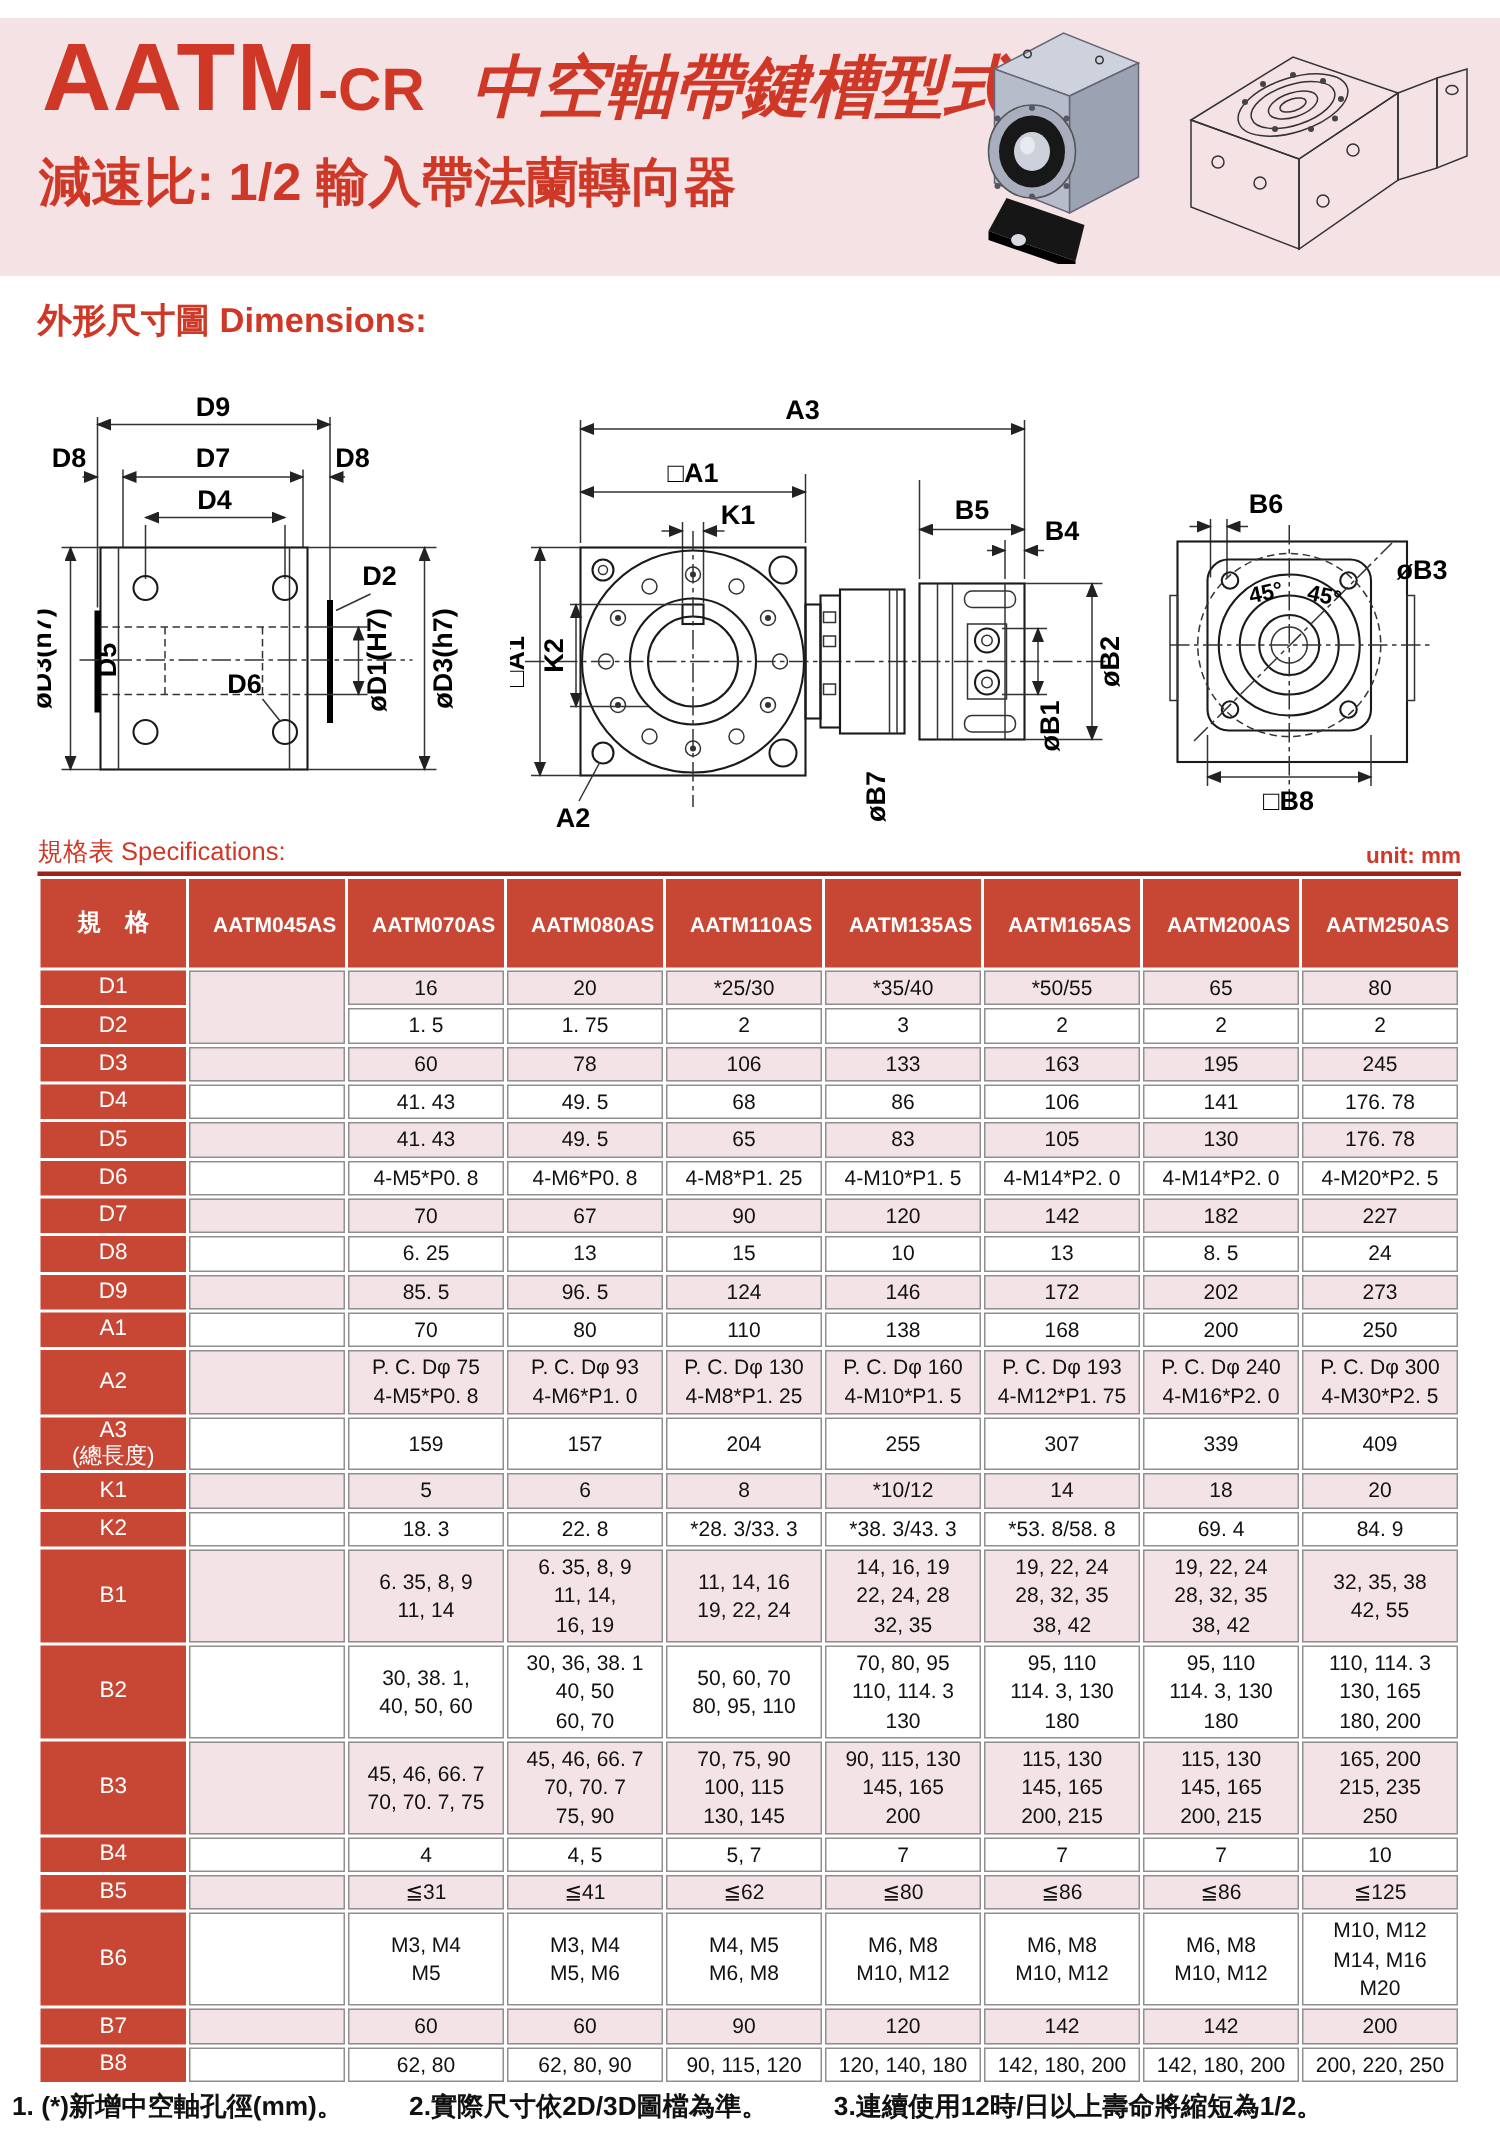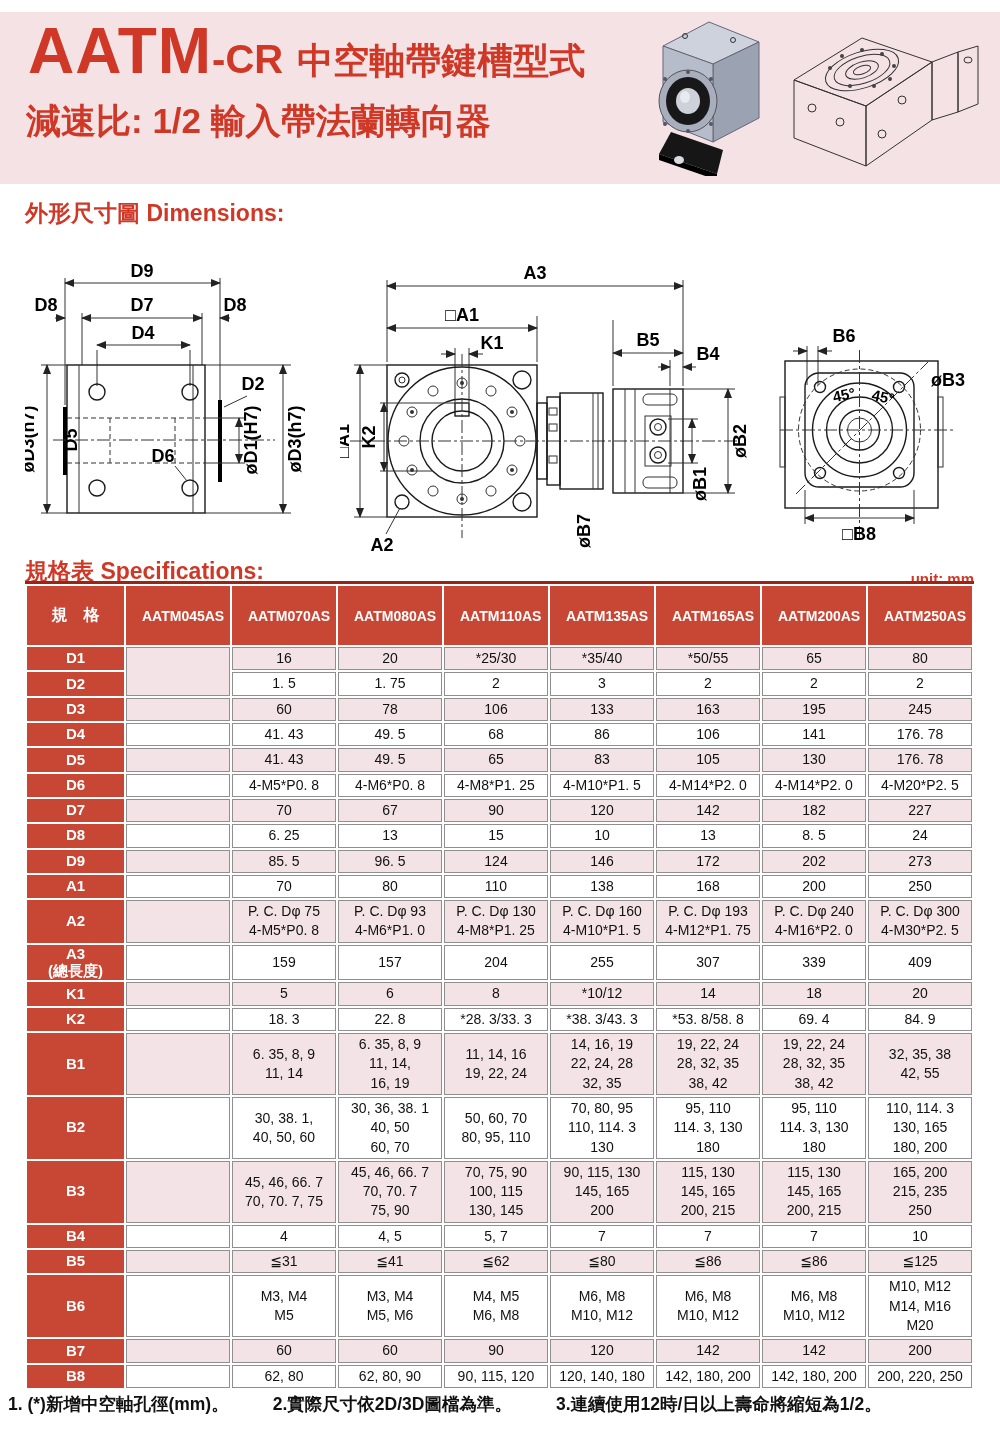--- a/index.html
+++ b/index.html
@@ -3,41 +3,41 @@
 <meta charset="utf-8">
 <style>
   html,body{margin:0;padding:0;background:#fff;}
   .page{position:relative;width:1000px;height:1432px;background:#fff;overflow:hidden;
         font-family:"Liberation Sans",sans-serif;}
   
   .band{position:absolute;left:0;top:12px;width:1000px;height:172px;background:#f4e2e5;}
   .t1{position:absolute;left:28px;top:14px;color:#cf3826;white-space:nowrap;}
   .t1a{font-size:64px;font-weight:bold;letter-spacing:1px;}
   .t1b{font-size:40px;font-weight:bold;}
-  .t1c{font-size:36px;font-weight:bold;margin-left:14px;}
+  .t1c{font-size:45px;font-weight:bold;margin-left:31px;font-style:italic;}
   .t2{position:absolute;left:26px;top:98px;font-size:35px;font-weight:bold;color:#cf3826;white-space:nowrap;}
   
   .h-dim{position:absolute;left:25px;top:198px;font-size:23px;font-weight:bold;color:#cf3826;text-align:center;}
   .diagrams{position:absolute;left:0;top:244px;width:1000px;height:316px;}
   #dia-left{position:absolute;left:25px;top:6px;}
   #dia-mid{position:absolute;left:340px;top:6px;}
   #dia-rt{position:absolute;left:778px;top:6px;}
   #prod1{position:absolute;left:645px;top:4px;}
   #prod2{position:absolute;left:782px;top:16px;}
   .spec-head{position:absolute;left:25px;top:556px;width:949px;display:flex;justify-content:space-between;
              align-items:flex-end;color:#cf3826;}
-  .sh1{font-size:23px;font-weight:bold;}
+  .sh1{font-size:17px;font-weight:normal;}
   .sh2{font-size:15px;font-weight:bold;}
   
   table.spec{position:absolute;left:25px;top:581px;width:949px;border-collapse:separate;border-spacing:2px;
              table-layout:fixed;border-top:3px solid #9c2315;background:#fff;}
   .spec th,.spec td{text-align:center;vertical-align:middle;overflow:hidden;}
   .spec thead th{background:#c84634;color:#fff;font-size:14px;font-weight:bold;height:27px;padding:16px;}
   .spec thead th.first{font-size:16px;}
-  .spec tbody th{background:#c84634;color:#fff;font-size:15px;font-weight:bold;white-space:pre-line;
+  .spec tbody th{background:#c84634;color:#fff;font-size:15px;font-weight:normal;white-space:pre-line;
                  line-height:1.12;padding:1px 0;}
   .spec td.val{font-size:14px;color:#111;border:1px solid #8f8f8f;white-space:pre-line;
                line-height:1.38;padding:1px 2px;}
   tr.pk td.val{background:#f3e3e6;}
   tr.wh td.val{background:#fff;}
   
   .notes{position:absolute;left:8px;top:1392px;width:988px;display:flex;gap:44px;font-size:17.5px;
          font-weight:600;color:#111;white-space:nowrap;align-items:flex-end;}
   
   .s1{stroke:#1a1a1a;stroke-width:1.4;fill:none;}

